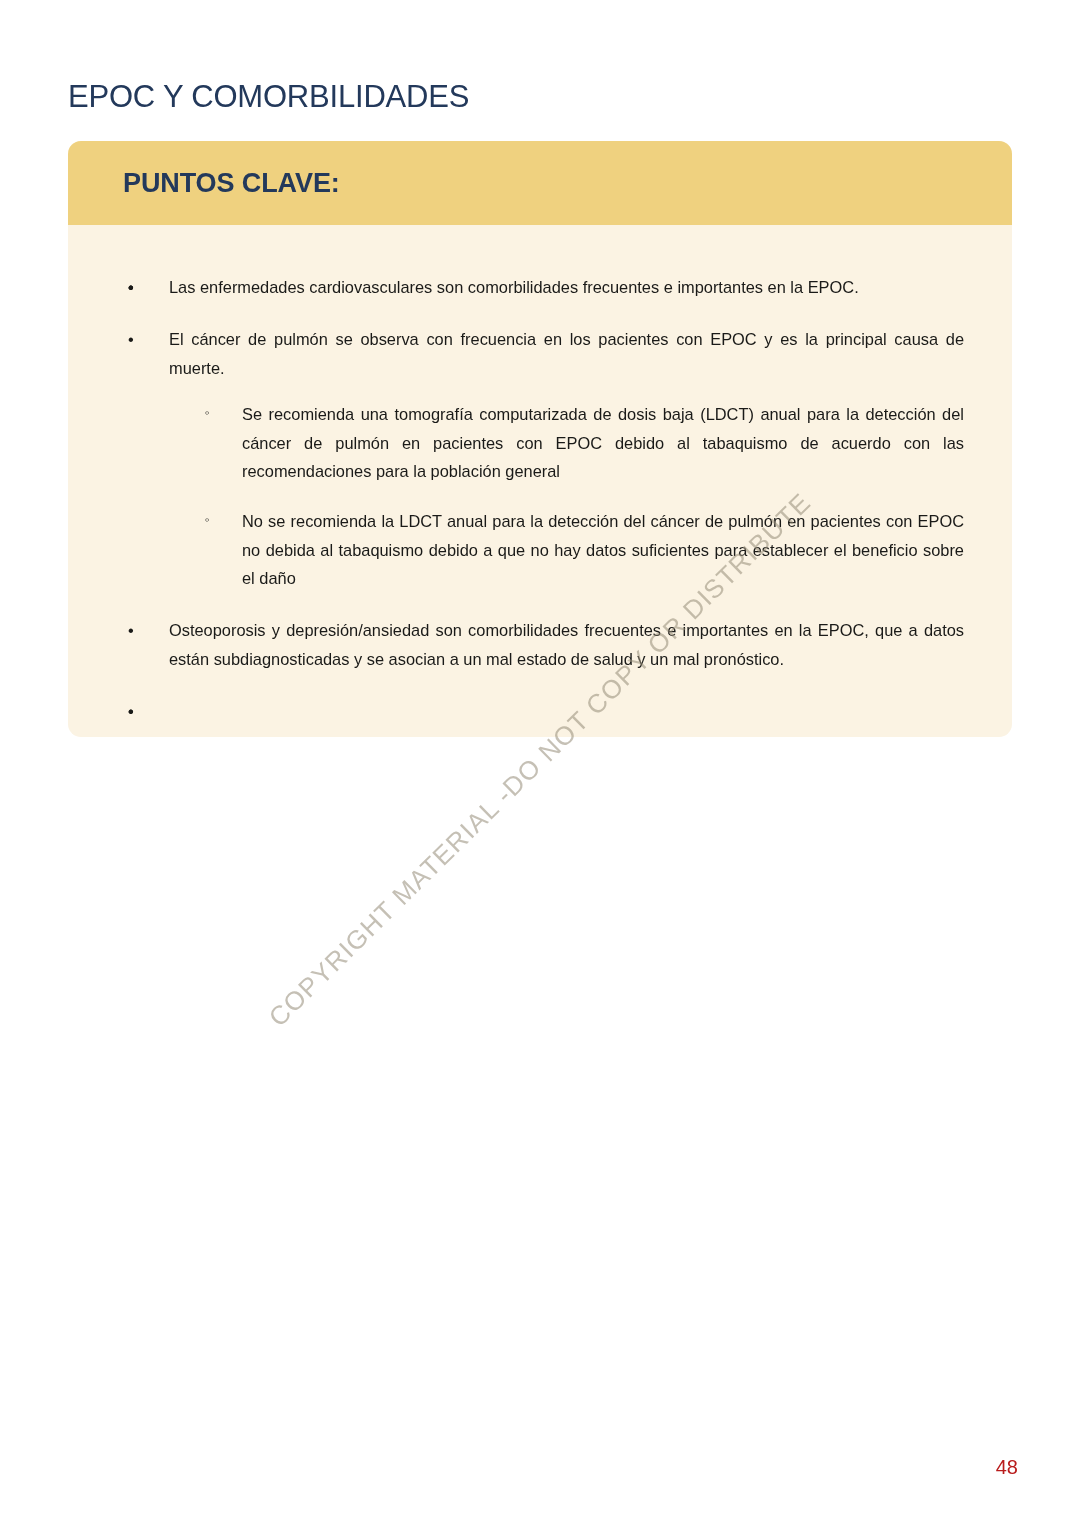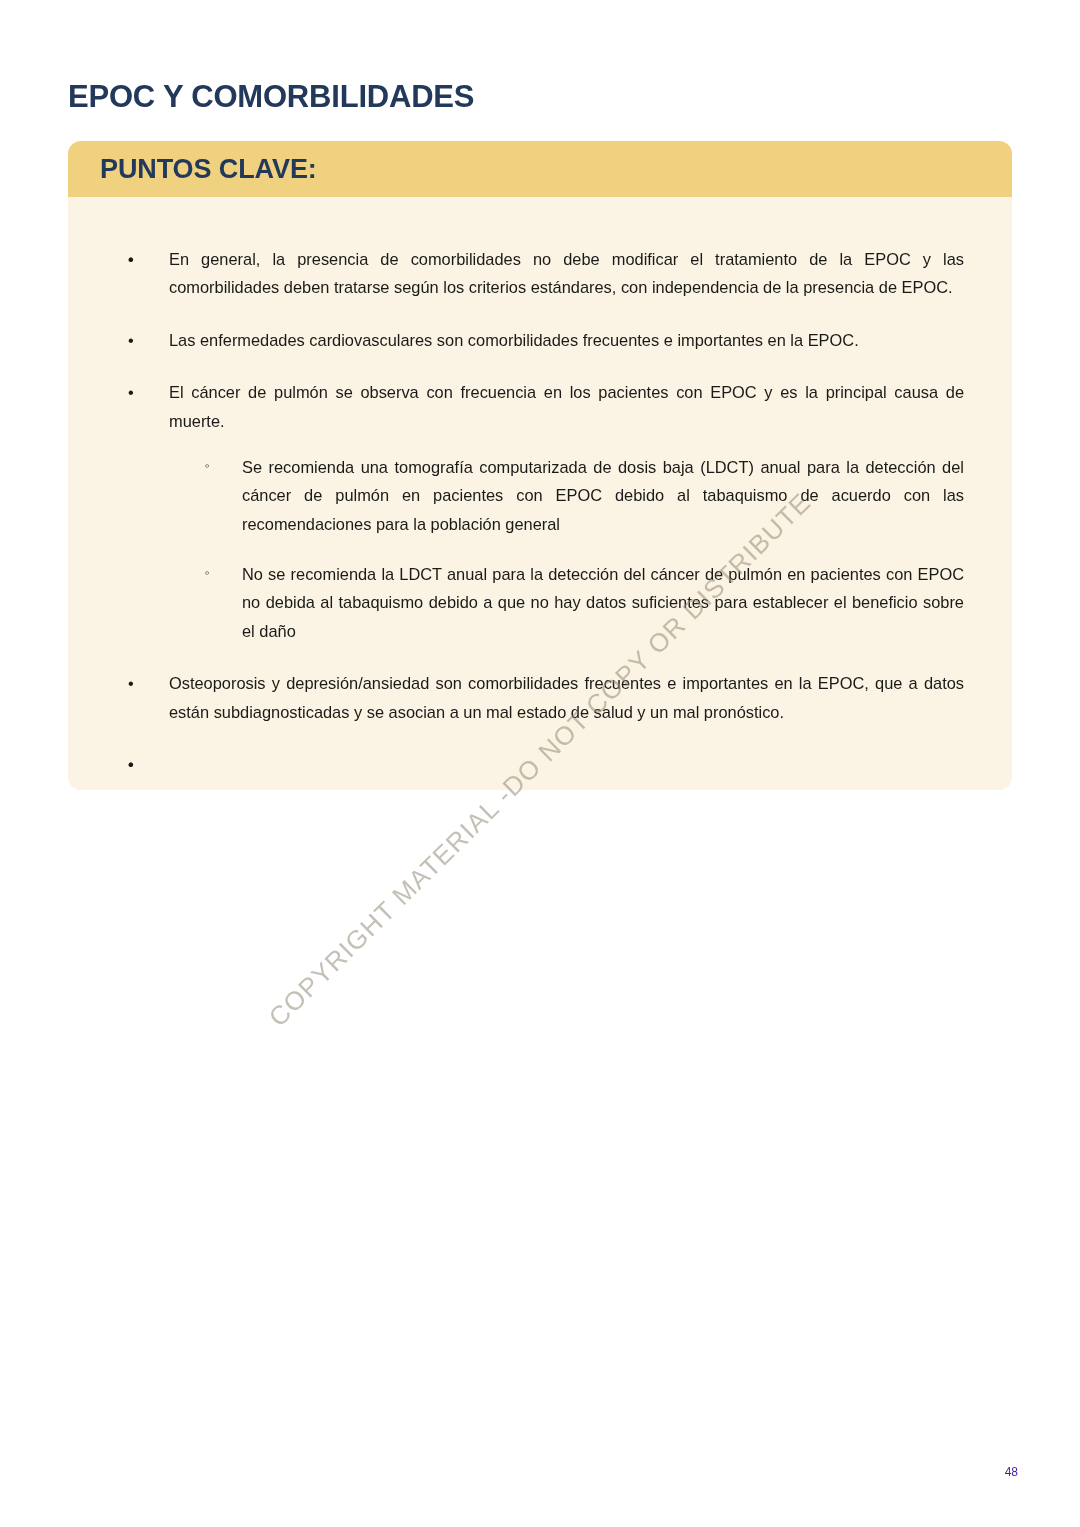--- a/index.html
+++ b/index.html
@@ -20,43 +20,43 @@
     width: 1080px;
     height: 1527px;
   }
 
   
   .page-title {
     position: absolute;
     left: 68px;
     top: 58px;
     font-size: 31px;
-    font-weight: bold;
+    font-weight: normal;
     color: #23395b;
     letter-spacing: -0.2px;
     white-space: nowrap;
   }
 
   
   .keypoints-panel {
     position: absolute;
     left: 68px;
     top: 141px;
     width: 944px;
     border-radius: 13px;
     background: #fbf3e3;
     overflow: hidden;
   }
 
   .keypoints-header {
     background: #efd17f;
-    height: 56px;
+    height: 84px;
     display: flex;
     align-items: center;
-    padding-left: 32px;
+    padding-left: 55px;
     box-sizing: border-box;
   }
 
   .keypoints-header-text {
     font-size: 27px;
     font-weight: bold;
     color: #23395b;
     letter-spacing: -0.1px;
   }
 
@@ -151,22 +151,22 @@
     letter-spacing: 1.2px;
     color: rgba(150, 140, 120, 0.55);
     white-space: nowrap;
   }
 
   
   .page-number {
     position: absolute;
     right: 62px;
     bottom: 48px;
-    font-size: 12px;
-    color: #4c1d95;
+    font-size: 20px;
+    color: #b91c1c;
   }
 </style>
 </head>
 <body>
 
 <div class="page">
 
   <h1 class="page-title">EPOC Y COMORBILIDADES</h1>
 
   <section class="keypoints-panel">
@@ -177,21 +177,20 @@
 
     <div class="keypoints-body">
       <ul class="bullet-list">
 
         <li class="bullet-item">
           <span class="marker">•</span>
         </li>
 
         <li class="bullet-item">
           <span class="marker">•</span>
-          <span>En general, la presencia de comorbilidades no debe modificar el tratamiento de la EPOC y las comorbilidades deben tratarse según los criterios estándares, con independencia de la presencia de EPOC.</span>
         </li>
 
         <li class="bullet-item">
           <span class="marker">•</span>
           <span>Las enfermedades cardiovasculares son comorbilidades frecuentes e importantes en la EPOC.</span>
         </li>
 
         <li class="bullet-item">
           <span class="marker">•</span>
           <span>El cáncer de pulmón se observa con frecuencia en los pacientes con EPOC y es la principal causa de muerte.</span>

